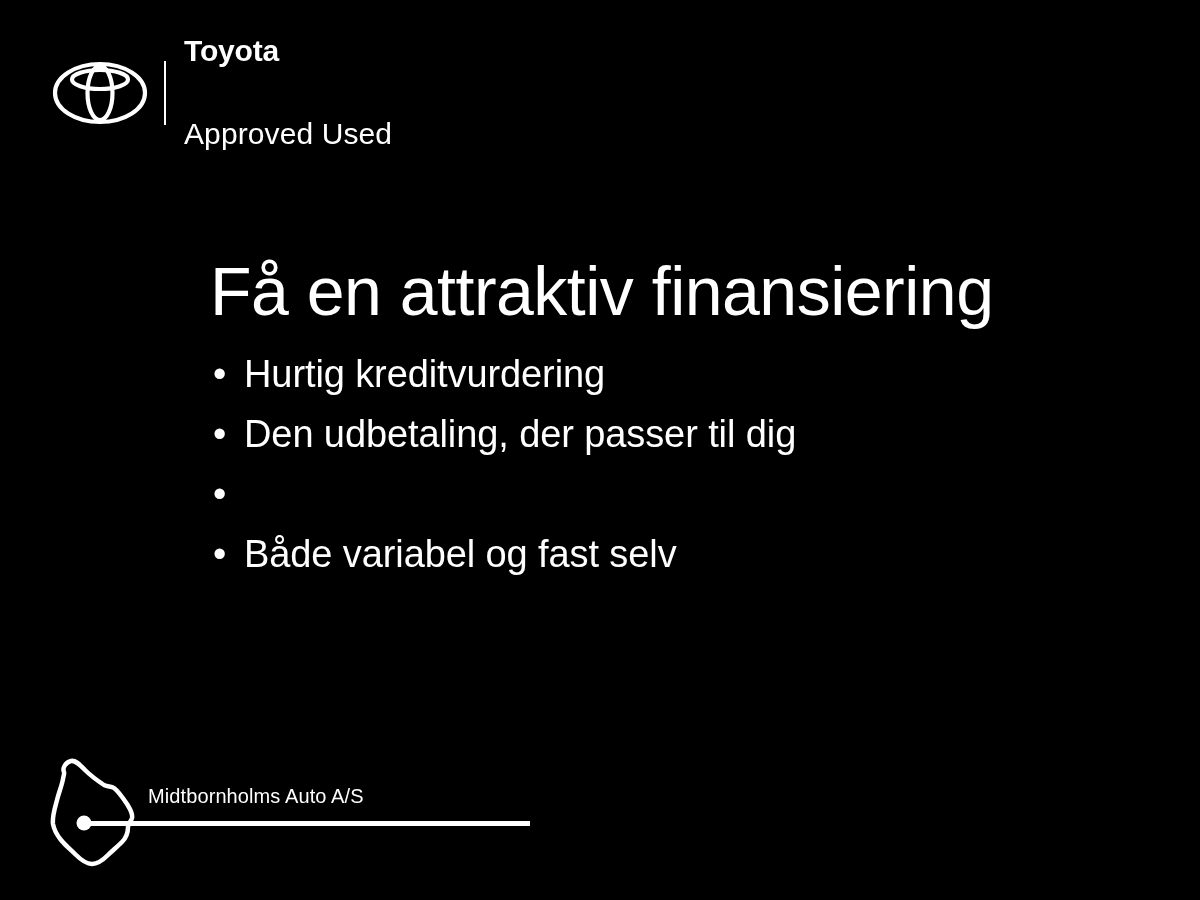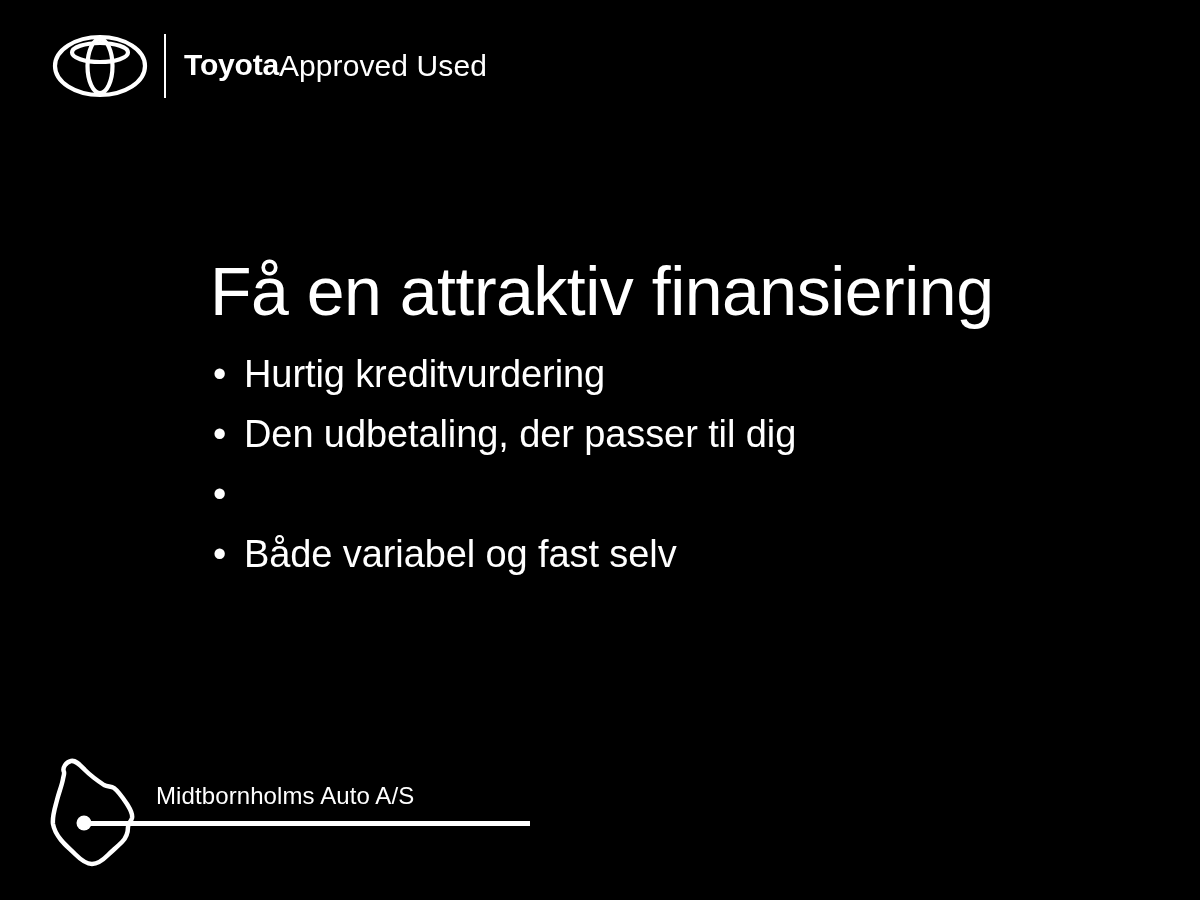--- a/index.html
+++ b/index.html
@@ -45,38 +45,39 @@
     width: 2px;
     height: 64px;
     background: #ffffff;
     margin-left: 16px;
     margin-right: 18px;
     flex: 0 0 auto;
   }
 
   .brand-text {
     display: flex;
-    flex-direction: row;
+    flex-direction: column;
     line-height: 1.0;
   }
 
   .brand-line-1 {
     font-size: 30px;
     font-weight: 700;
     letter-spacing: -0.2px;
     line-height: 34px;
     white-space: nowrap;
   }
 
   .brand-line-2 {
     font-size: 30px;
     font-weight: 400;
     letter-spacing: 0.1px;
     line-height: 36px;
     white-space: nowrap;
+    margin-top: 48px;
   }
 
   
   .content {
     position: absolute;
     left: 210px;
     top: 252px;
     width: 880px;
   }
 
@@ -134,26 +135,25 @@
     top: 0;
     width: 110px;
     height: 120px;
     display: block;
   }
 
   .dealer-name {
     position: absolute;
     left: 110px;
     top: 24px;
-    font-size: 24px;
+    font-size: 20px;
     font-weight: 400;
     letter-spacing: 0.1px;
     line-height: 40px;
     white-space: nowrap;
-    margin-left: 8px;
   }
 
   .dealer-rule {
     position: absolute;
     left: 46px;
     top: 69px;
     width: 446px;
     height: 5px;
     background: #ffffff;
   }

